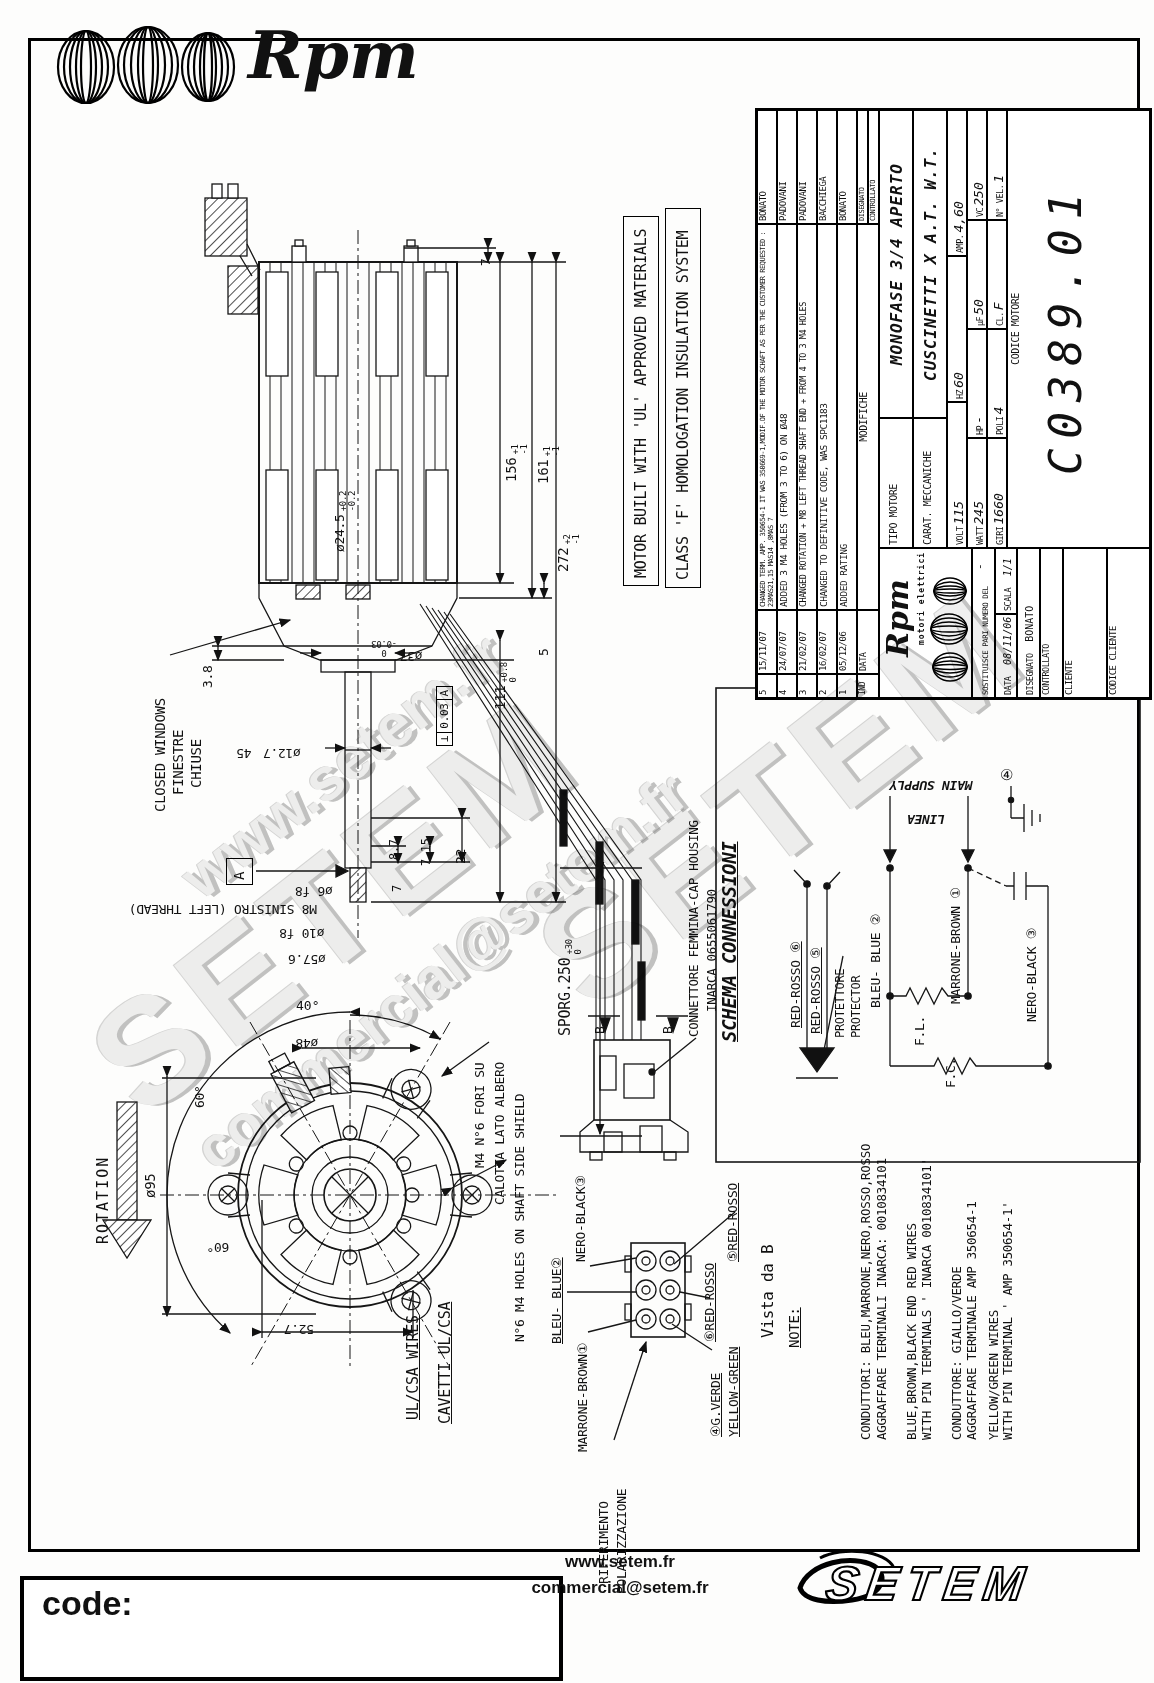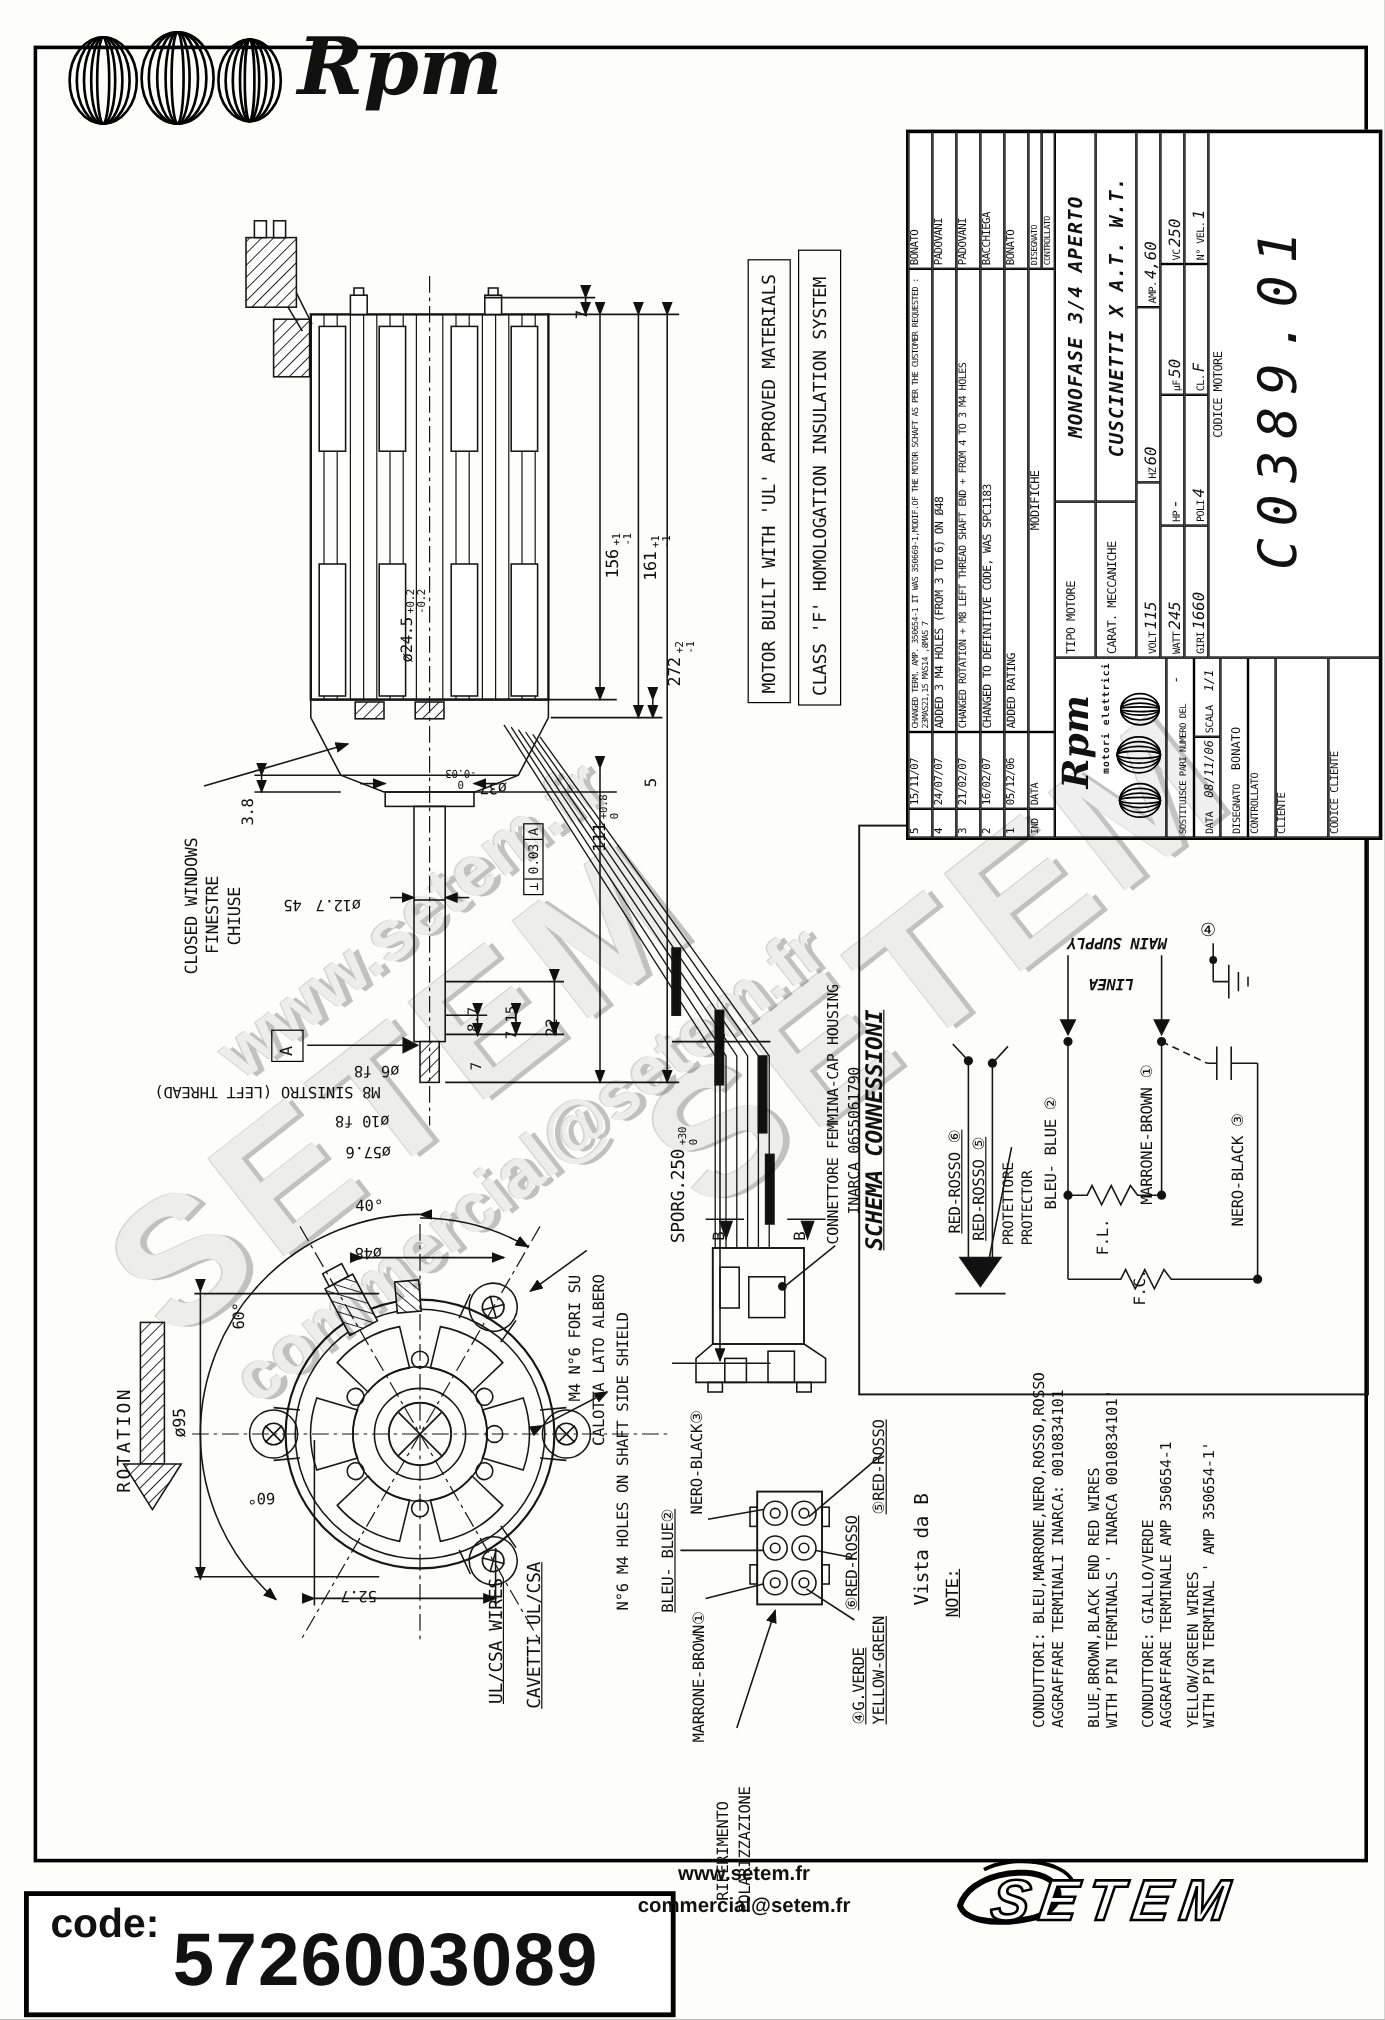--- a/index.html
+++ b/index.html
@@ -540,21 +540,20 @@
     <div class="cell" style="left:478px;top:230px;width:110px;height:20px;"><span class="lab" style="display:inline;">N° VEL.</span><span class="val" style="display:inline;">1</span></div>
 
     <div class="cell" style="left:150px;top:250px;width:438px;height:143px;">
       <span class="lab" style="font-size:10px;text-align:center;padding-top:3px;">CODICE MOTORE</span>
       <span class="val" style="font-size:44px;letter-spacing:10px;margin-top:18px;">C0389.01</span>
     </div>
   </div>
 
   <div class="abs" style="left:20px;top:1576px;width:535px;height:97px;border:4px solid #000;background:#fff;">
     <span class="abs sans" style="left:18px;top:4px;font-size:34px;font-weight:bold;">code:</span>
-    <span class="abs sans" style="left:120px;top:18px;font-size:62px;font-weight:bold;letter-spacing:1px;">5726003089</span>
   </div>
   <div class="abs sans" style="left:470px;top:1552px;width:300px;text-align:center;font-weight:bold;font-size:17px;">www.setem.fr</div>
   <div class="abs sans" style="left:470px;top:1578px;width:300px;text-align:center;font-weight:bold;font-size:17px;">commercial@setem.fr</div>
 
   <div class="abs" style="left:790px;top:1544px;width:300px;height:74px;">
     <svg width="300" height="74" viewBox="0 0 300 74">
       <g fill="none" stroke="#000">
         <path d="M10 44C18 18 64 10 84 22C100 32 92 52 62 56C36 60 14 56 10 44Z" stroke-width="5"></path>
         <path d="M30 14C52 2 96 6 104 24" stroke-width="3"></path>
       </g>

